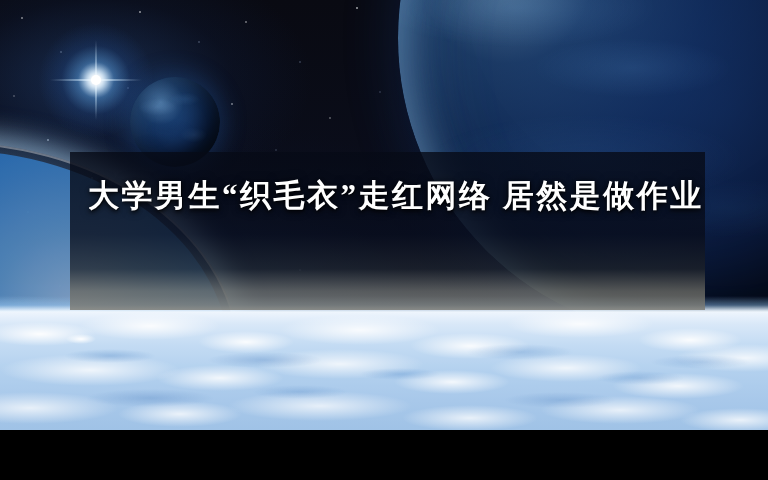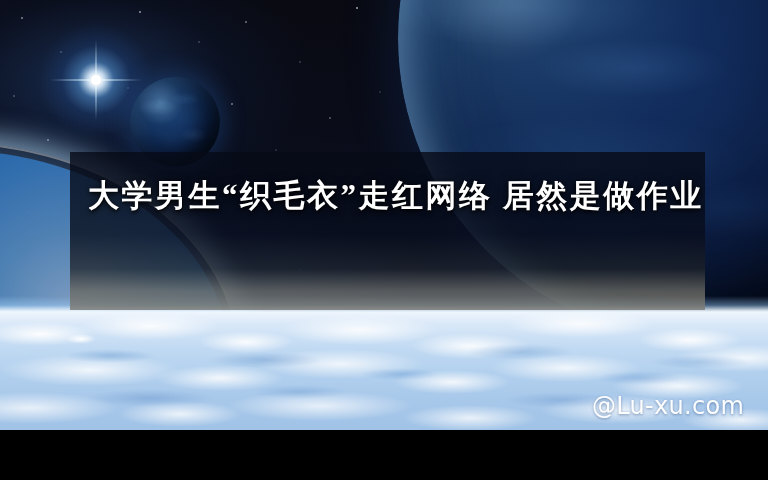--- a/index.html
+++ b/index.html
@@ -310,17 +310,16 @@
 
   <div class="cloudband">
     <div class="puffs"></div>
     <div class="rifts"></div>
     <div class="peak"></div>
   </div>
 
   <div class="title-band"></div>
   <div class="title-text">大学男生“织毛衣”走红网络 居然是做作业</div>
 
-  <div class="watermark">@Lu-xu.com</div>
 
   <div class="letterbox"></div>
 
 </div>
 
 </body></html>

